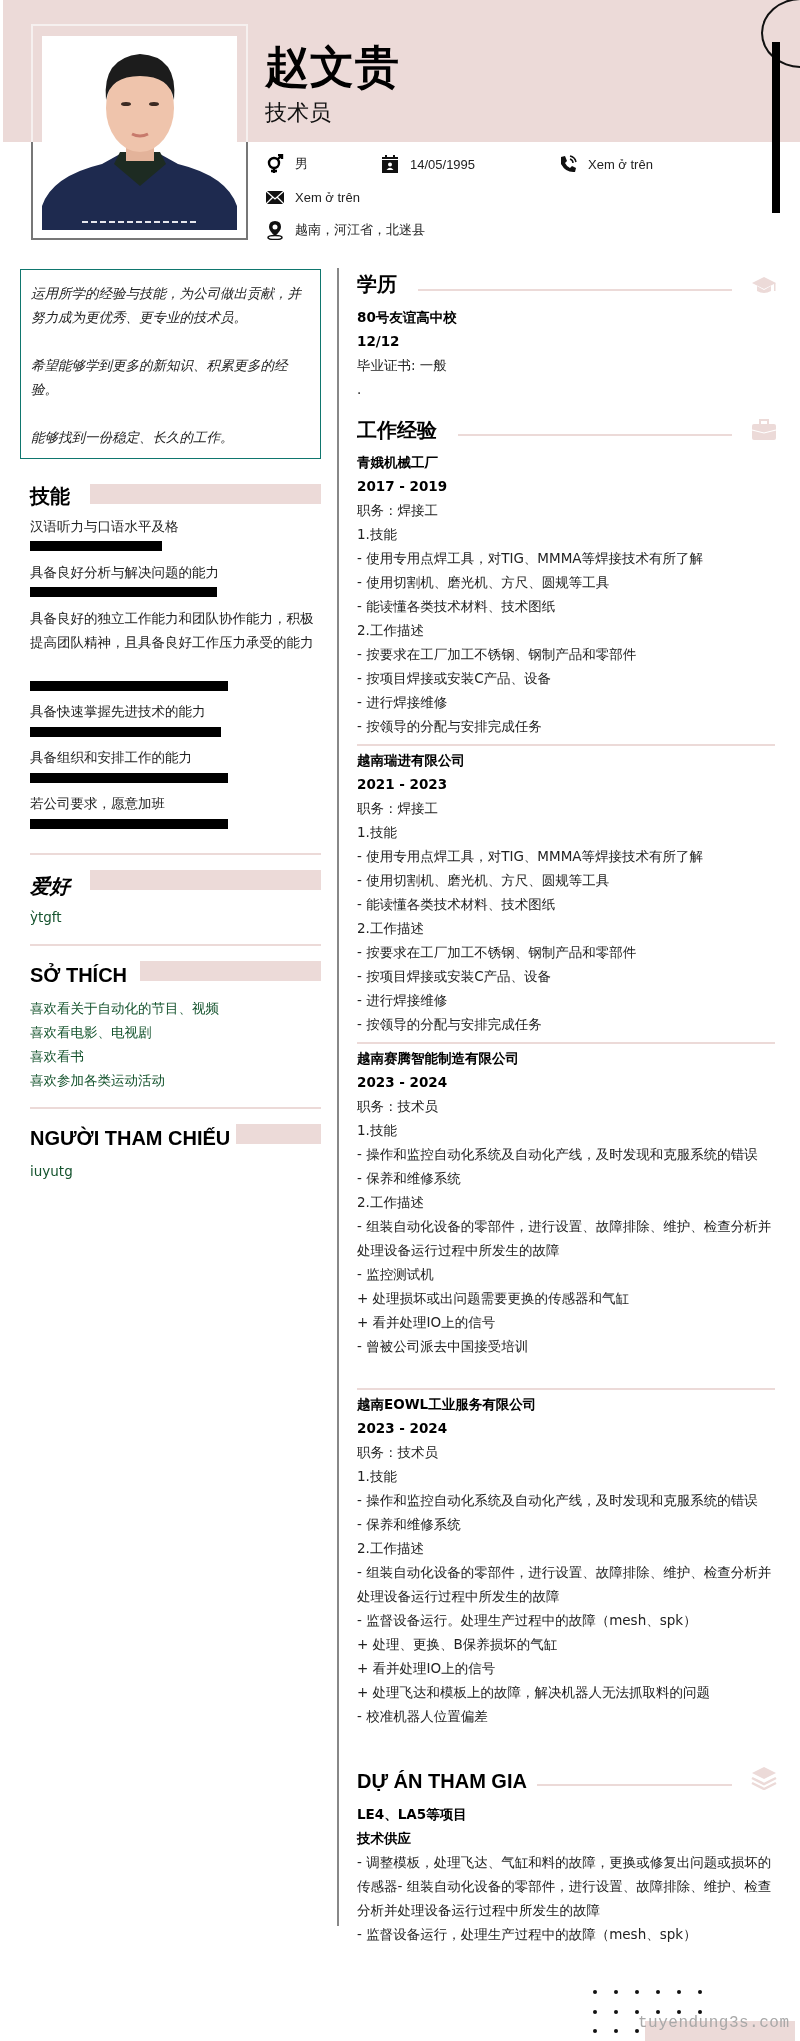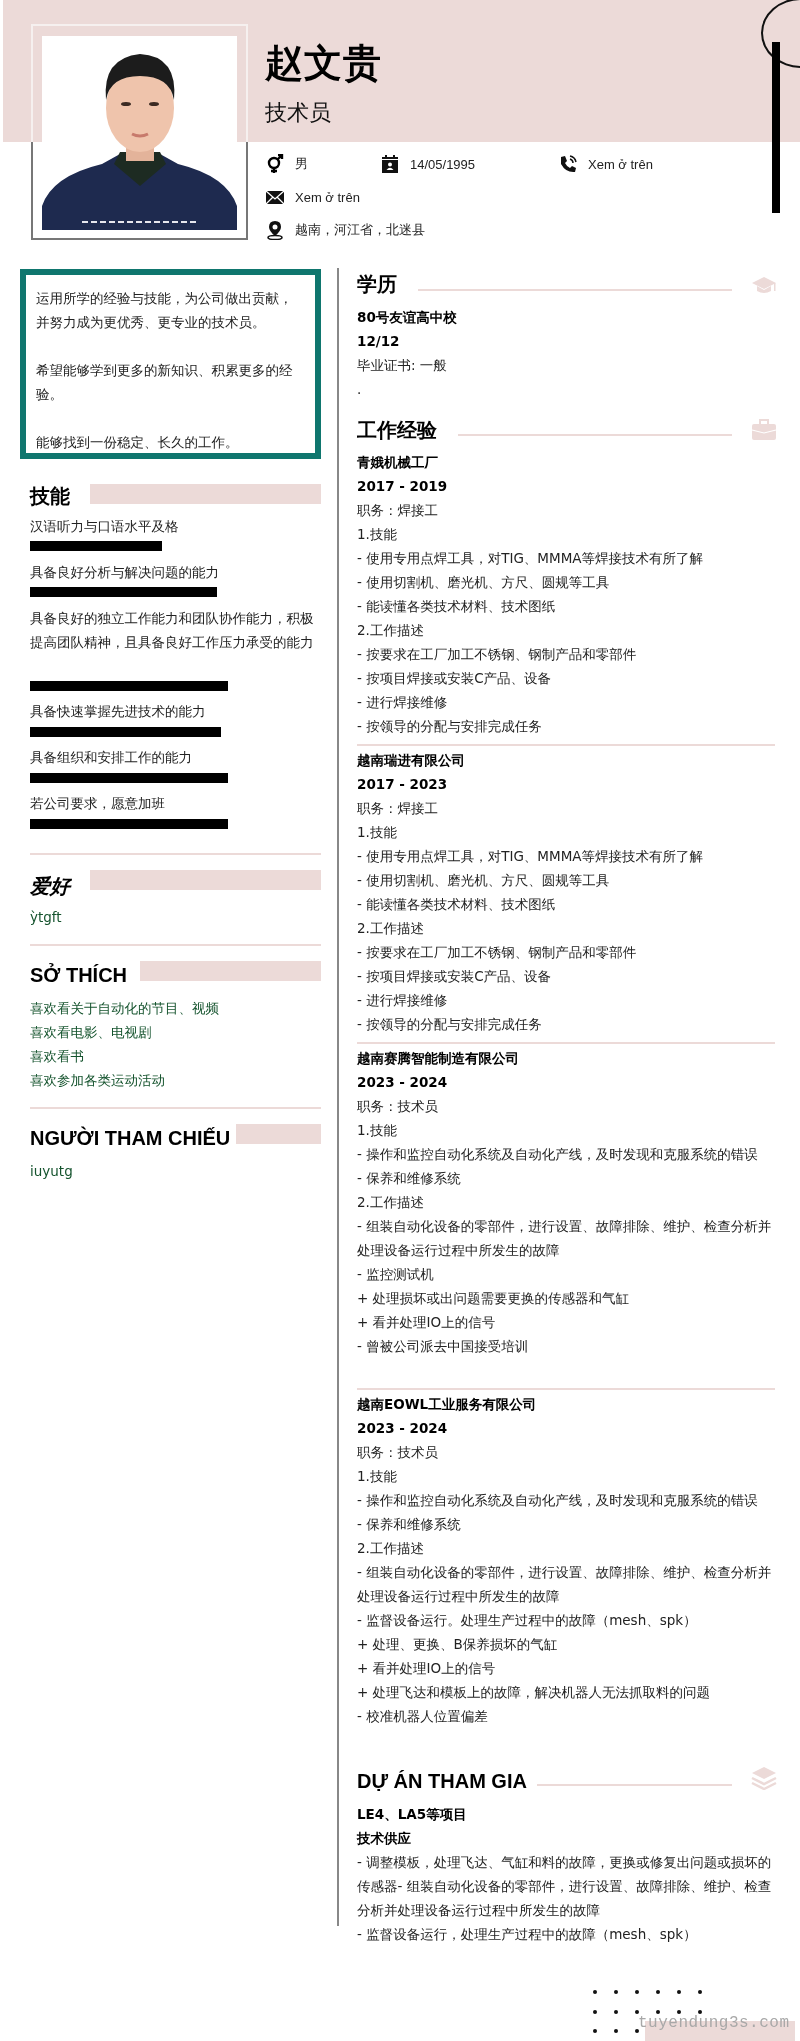--- a/index.html
+++ b/index.html
@@ -8,28 +8,28 @@
 
   .header-bg { position: absolute; left: 3px; top: 0; width: 797px; height: 142px; background: #ecdad8; }
   .deco-circle { position: absolute; left: 761px; top: -2px; width: 80px; height: 70px; border: 2px solid #111; border-radius: 50%; }
   .deco-bar { position: absolute; left: 772px; top: 42px; width: 8px; height: 171px; background: #000; }
 
   .photo-frame { position: absolute; left: 31px; top: 24px; width: 217px; height: 216px; border: 2px solid #f6f0ef; }
   .photo-frame-lower { position: absolute; left: 31px; top: 142px; width: 217px; height: 98px; border: 2px solid #777; border-top: none; }
   .photo { position: absolute; left: 42px; top: 36px; width: 195px; height: 194px; background: #ffffff; overflow: hidden; }
   .photo svg { width: 100%; height: 100%; display: block; }
 
-  .name { position: absolute; left: 265px; top: 38px; font-size: 38px; font-weight: bold; color: #000; letter-spacing: 1px; font-family: "DejaVu Sans", sans-serif; }
+  .name { position: absolute; left: 265px; top: 38px; font-size: 44px; font-weight: bold; color: #000; letter-spacing: 1px; font-family: "DejaVu Sans", sans-serif; }
   .job-title { position: absolute; left: 265px; top: 98px; font-size: 22px; color: #111; }
 
   .info { position: absolute; display: flex; align-items: center; font-size: 13px; color: #222; font-family: "Liberation Sans", sans-serif; }
   .info .ic { width: 20px; height: 20px; margin-right: 10px; display: inline-flex; align-items: center; justify-content: center; }
   .info .ic svg { width: 20px; height: 20px; }
 
-  .objective { position: absolute; left: 20px; top: 269px; width: 301px; height: 190px; border: 6px solid #0f766e; padding: 11px 10px; font-size: 13.5px; line-height: 24px; color: #222; }
+  .objective { position: absolute; left: 20px; top: 269px; width: 301px; height: 190px; border: 1px solid #0f766e; padding: 11px 10px; font-size: 13.5px; line-height: 24px; color: #222; font-style: italic; }
   .objective p { margin-bottom: 24px; }
   .objective p:last-child { margin-bottom: 0; }
 
   .col-divider { position: absolute; left: 337px; top: 268px; width: 2px; height: 1658px; background: #888; }
 
   .left-head { position: absolute; left: 30px; font-size: 20px; font-weight: bold; color: #000; font-family: "Liberation Sans", sans-serif; }
   .left-head-bar { position: absolute; height: 20px; background: #ecdad8; }
   .left-rule { position: absolute; left: 30px; width: 291px; height: 2px; background: #ecdad8; }
 
   .skill { position: absolute; left: 30px; width: 291px; font-size: 13.5px; line-height: 24px; color: #222; }
@@ -213,21 +213,21 @@
   <div>2.工作描述</div>
   <div>- 按要求在工厂加工不锈钢、钢制产品和零部件</div>
   <div>- 按项目焊接或安装C产品、设备</div>
   <div>- 进行焊接维修</div>
   <div>- 按领导的分配与安排完成任务</div>
 </div>
 <div class="exp-rule" style="top:744px;"></div>
 
 <div class="block" style="top:748px;">
   <div class="b">越南瑞进有限公司</div>
-  <div class="b">2017 - 2023</div>
+  <div class="b">2021 - 2023</div>
   <div>职务：焊接工</div>
   <div>1.技能</div>
   <div>- 使用专用点焊工具，对TIG、MMMA等焊接技术有所了解</div>
   <div>- 使用切割机、磨光机、方尺、圆规等工具</div>
   <div>- 能读懂各类技术材料、技术图纸</div>
   <div>2.工作描述</div>
   <div>- 按要求在工厂加工不锈钢、钢制产品和零部件</div>
   <div>- 按项目焊接或安装C产品、设备</div>
   <div>- 进行焊接维修</div>
   <div>- 按领导的分配与安排完成任务</div>

